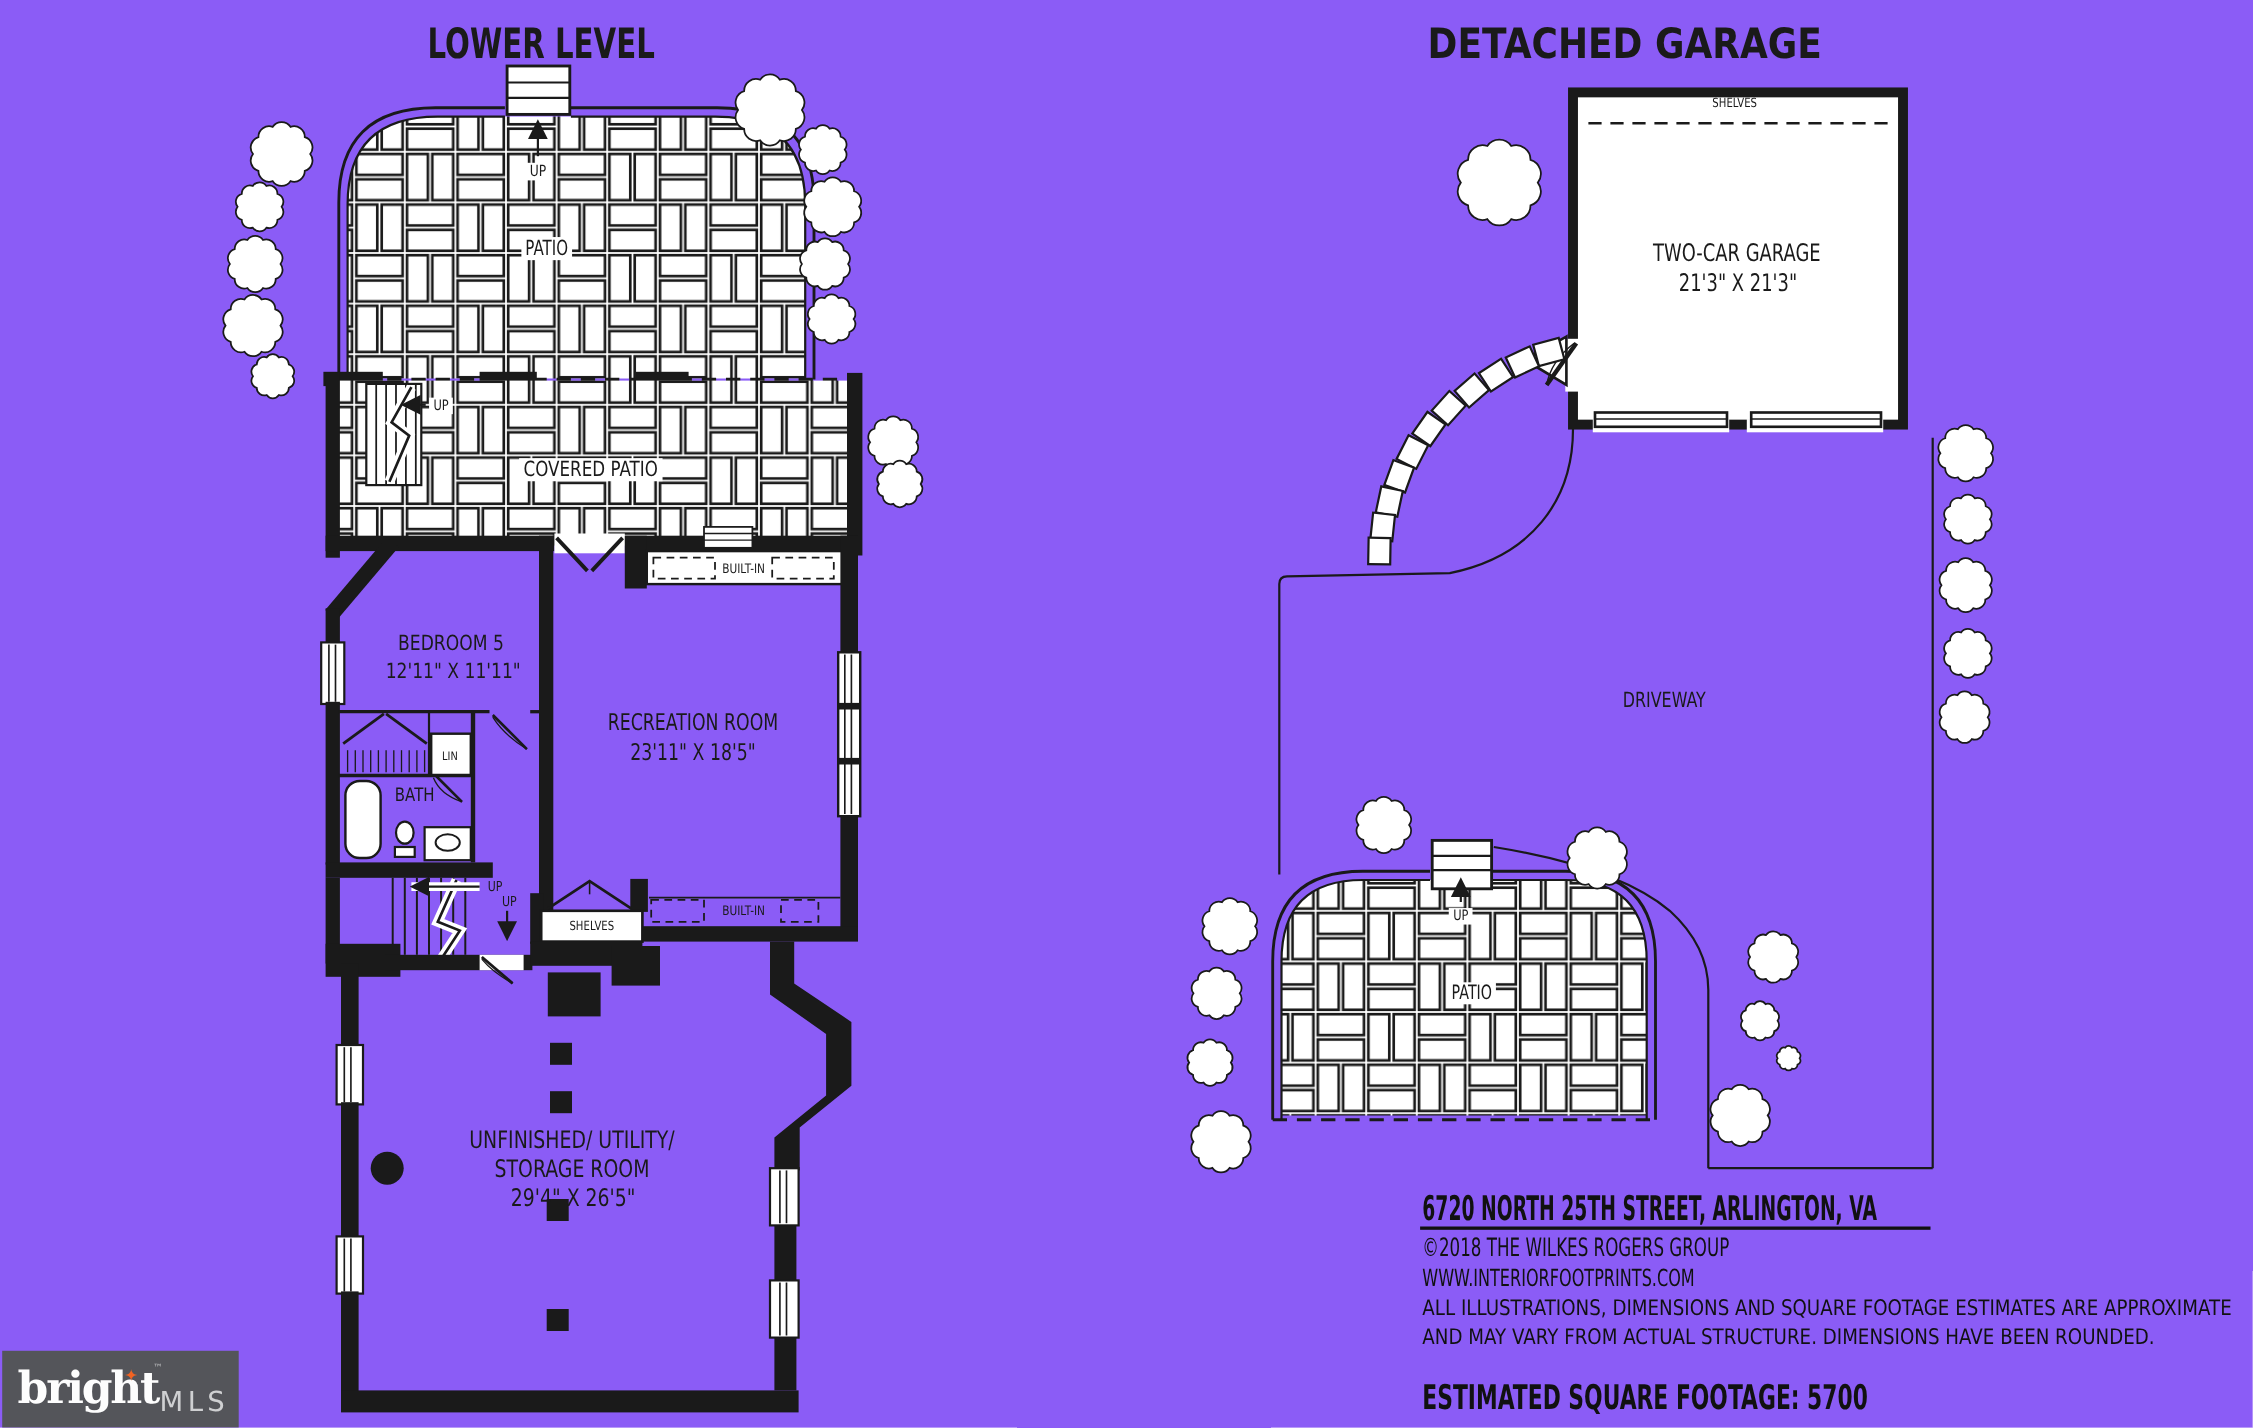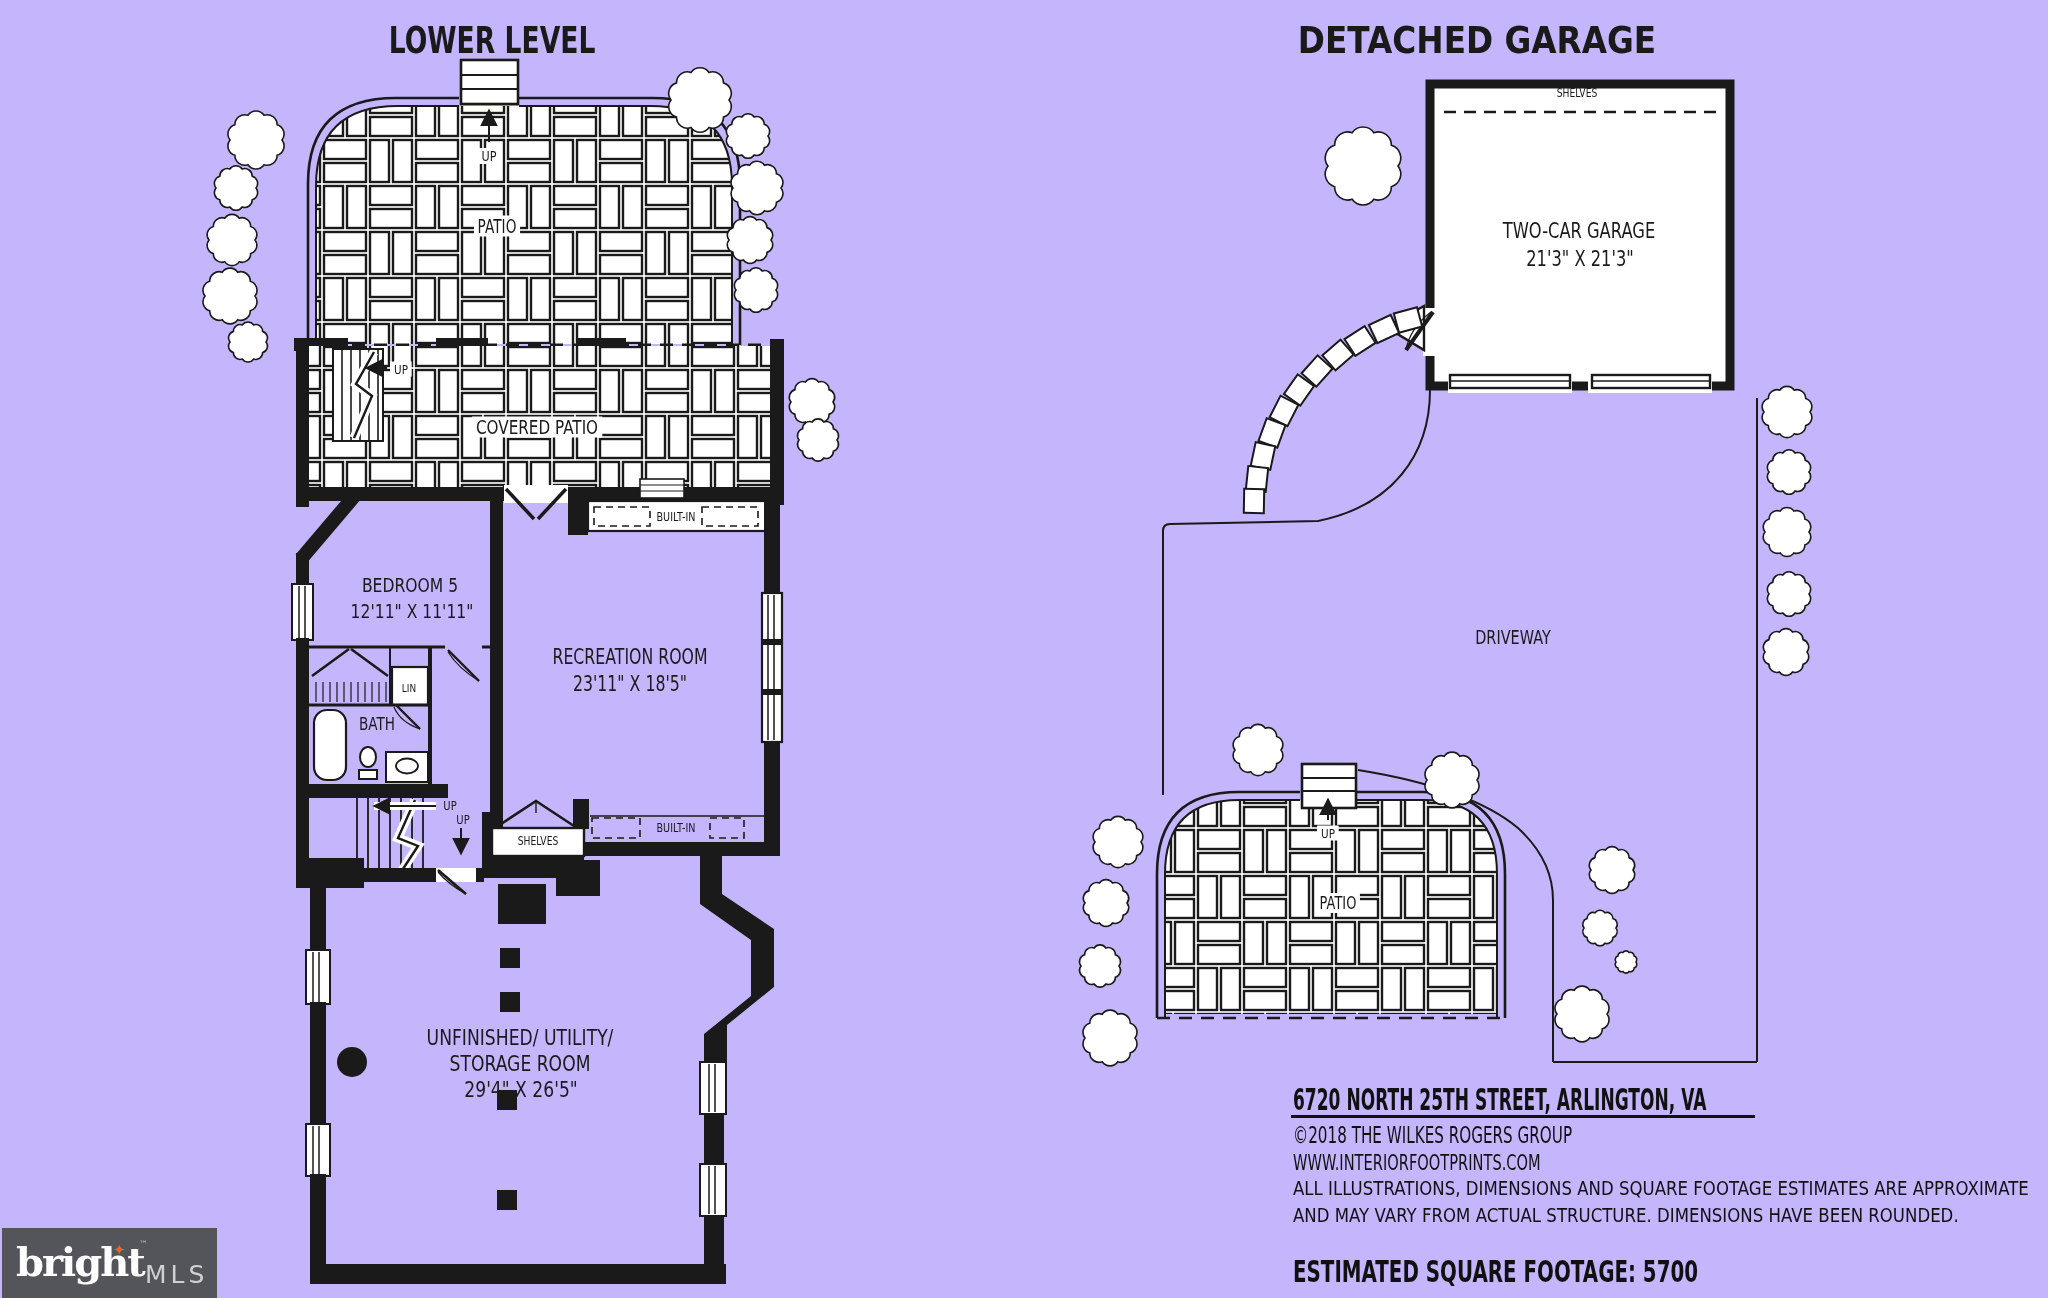--- a/index.html
+++ b/index.html
@@ -1,16 +1,16 @@
 <!DOCTYPE html>
 <html><head>
 <meta charset="utf-8">
 <style>
   html,body{margin:0;padding:0;background:#fff;}
-  .page{position:relative;width:2048px;height:1298px;background:#c4b5fd;overflow:hidden;
+  .page{position:relative;width:2048px;height:1298px;background:#8b5cf6;overflow:hidden;
         font-family:"DejaVu Sans","Liberation Sans",sans-serif;color:#1a1a1a;}
   .plan-svg{position:absolute;left:0;top:0;width:2048px;height:1298px;}
   .lbl{position:absolute;white-space:nowrap;color:#1a1a1a;
        transform:scaleX(var(--sx,.78)) translate(-50%,-50%);transform-origin:0 0;
        line-height:1;}
   .wbg{background:#fff;padding:1px 5px;}
   .b700{font-weight:700;}
   .fl{position:absolute;white-space:nowrap;color:#111;
       transform:scaleX(var(--sx,.7));transform-origin:left top;line-height:1;}
   .rule{position:absolute;height:3px;background:#111;}

